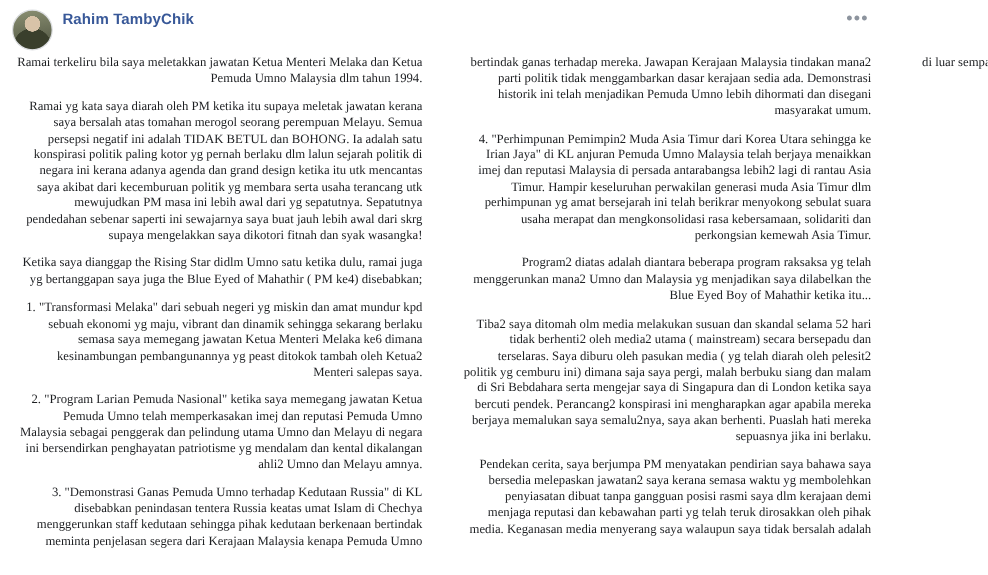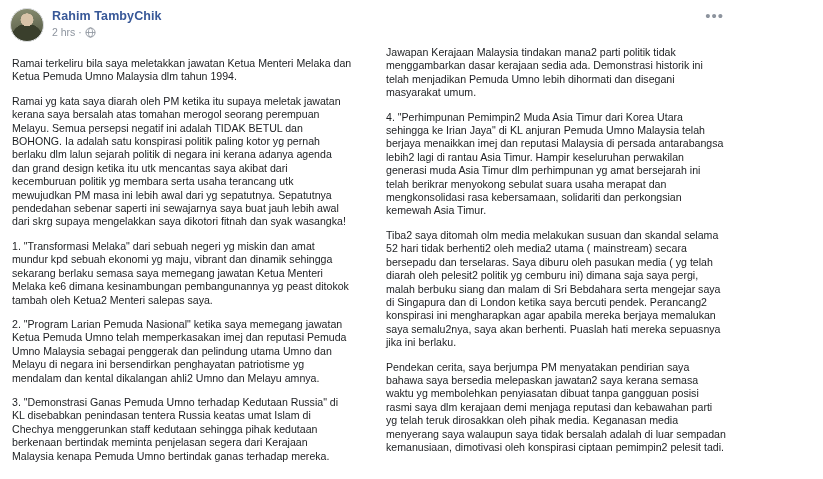--- a/index.html
+++ b/index.html
@@ -84,57 +84,49 @@
   }
   .post-body {
     padding: 0 12px 6px 12px;
     column-count: 2;
     column-gap: 34px;
     column-fill: auto;
     height: 428px;
     box-sizing: border-box;
   }
   .post-body p {
-    margin: 11px 0 10px 0;
+    margin: 0 0 10px 0;
     font-size: 10.6px;
     line-height: 13.4px;
     color: #1c1e21;
-    text-align: left;
+    text-align: right;
     break-inside: auto;
+    font-family: Liberation Serif, serif;
   }
 </style>
 </head>
 <body>
 
 <div class="post">
 
   <div class="post-header">
     <div class="avatar"></div>
     <div class="header-text">
       <div class="author-name">Rahim TambyChik</div>
-      <div class="meta-row">
-        <span class="timestamp">2 hrs</span>
-        <span class="dot-sep">·</span>
-        <span class="globe-icon">
-          <svg width="11" height="11" viewBox="0 0 12 12" aria-hidden="true">
-            <circle cx="6" cy="6" r="5" fill="none" stroke="#8d949e" stroke-width="1"></circle>
-            <ellipse cx="6" cy="6" rx="2.2" ry="5" fill="none" stroke="#8d949e" stroke-width="0.9"></ellipse>
-            <line x1="1" y1="6" x2="11" y2="6" stroke="#8d949e" stroke-width="0.9"></line>
-          </svg>
-        </span>
-      </div>
     </div>
     <div class="menu-button">•••</div>
   </div>
 
   <div class="post-body">
     <p>Ramai terkeliru bila saya meletakkan jawatan Ketua Menteri Melaka dan Ketua Pemuda Umno Malaysia dlm tahun 1994.</p>
     <p>Ramai yg kata saya diarah oleh PM ketika itu supaya meletak jawatan kerana saya bersalah atas tomahan merogol seorang perempuan Melayu. Semua persepsi negatif ini adalah TIDAK BETUL dan BOHONG. Ia adalah satu konspirasi politik paling kotor yg pernah berlaku dlm lalun sejarah politik di negara ini kerana adanya agenda dan grand design ketika itu utk mencantas saya akibat dari kecemburuan politik yg membara serta usaha terancang utk mewujudkan PM masa ini lebih awal dari yg sepatutnya. Sepatutnya pendedahan sebenar saperti ini sewajarnya saya buat jauh lebih awal dari skrg supaya mengelakkan saya dikotori fitnah dan syak wasangka!</p>
+    <p>Ketika saya dianggap the Rising Star didlm Umno satu ketika dulu, ramai juga yg bertanggapan saya juga the Blue Eyed of Mahathir ( PM ke4) disebabkan;</p>
     <p>1. "Transformasi Melaka" dari sebuah negeri yg miskin dan amat mundur kpd sebuah ekonomi yg maju, vibrant dan dinamik sehingga sekarang berlaku semasa saya memegang jawatan Ketua Menteri Melaka ke6 dimana kesinambungan pembangunannya yg peast ditokok tambah oleh Ketua2 Menteri salepas saya.</p>
     <p>2. "Program Larian Pemuda Nasional" ketika saya memegang jawatan Ketua Pemuda Umno telah memperkasakan imej dan reputasi Pemuda Umno Malaysia sebagai penggerak dan pelindung utama Umno dan Melayu di negara ini bersendirkan penghayatan patriotisme yg mendalam dan kental dikalangan ahli2 Umno dan Melayu amnya.</p>
     <p>3. "Demonstrasi Ganas Pemuda Umno terhadap Kedutaan Russia" di KL disebabkan penindasan tentera Russia keatas umat Islam di Chechya menggerunkan staff kedutaan sehingga pihak kedutaan berkenaan bertindak meminta penjelasan segera dari Kerajaan Malaysia kenapa Pemuda Umno bertindak ganas terhadap mereka. Jawapan Kerajaan Malaysia tindakan mana2 parti politik tidak menggambarkan dasar kerajaan sedia ada. Demonstrasi historik ini telah menjadikan Pemuda Umno lebih dihormati dan disegani masyarakat umum.</p>
     <p>4. "Perhimpunan Pemimpin2 Muda Asia Timur dari Korea Utara sehingga ke Irian Jaya" di KL anjuran Pemuda Umno Malaysia telah berjaya menaikkan imej dan reputasi Malaysia di persada antarabangsa lebih2 lagi di rantau Asia Timur. Hampir keseluruhan perwakilan generasi muda Asia Timur dlm perhimpunan yg amat bersejarah ini telah berikrar menyokong sebulat suara usaha merapat dan mengkonsolidasi rasa kebersamaan, solidariti dan perkongsian kemewah Asia Timur.</p>
+    <p>Program2 diatas adalah diantara beberapa program raksaksa yg telah menggerunkan mana2 Umno dan Malaysia yg menjadikan saya dilabelkan the Blue Eyed Boy of Mahathir ketika itu...</p>
     <p>Tiba2 saya ditomah olm media melakukan susuan dan skandal selama 52 hari tidak berhenti2 oleh media2 utama ( mainstream) secara bersepadu dan terselaras. Saya diburu oleh pasukan media ( yg telah diarah oleh pelesit2 politik yg cemburu ini) dimana saja saya pergi, malah berbuku siang dan malam di Sri Bebdahara serta mengejar saya di Singapura dan di London ketika saya bercuti pendek. Perancang2 konspirasi ini mengharapkan agar apabila mereka berjaya memalukan saya semalu2nya, saya akan berhenti. Puaslah hati mereka sepuasnya jika ini berlaku.</p>
     <p>Pendekan cerita, saya berjumpa PM menyatakan pendirian saya bahawa saya bersedia melepaskan jawatan2 saya kerana semasa waktu yg membolehkan penyiasatan dibuat tanpa gangguan posisi rasmi saya dlm kerajaan demi menjaga reputasi dan kebawahan parti yg telah teruk dirosakkan oleh pihak media. Keganasan media menyerang saya walaupun saya tidak bersalah adalah di luar sempadan kemanusiaan, dimotivasi oleh konspirasi ciptaan pemimpin2 pelesit tadi.</p>
 
   </div>
 
 </div>
 
 </body></html>

